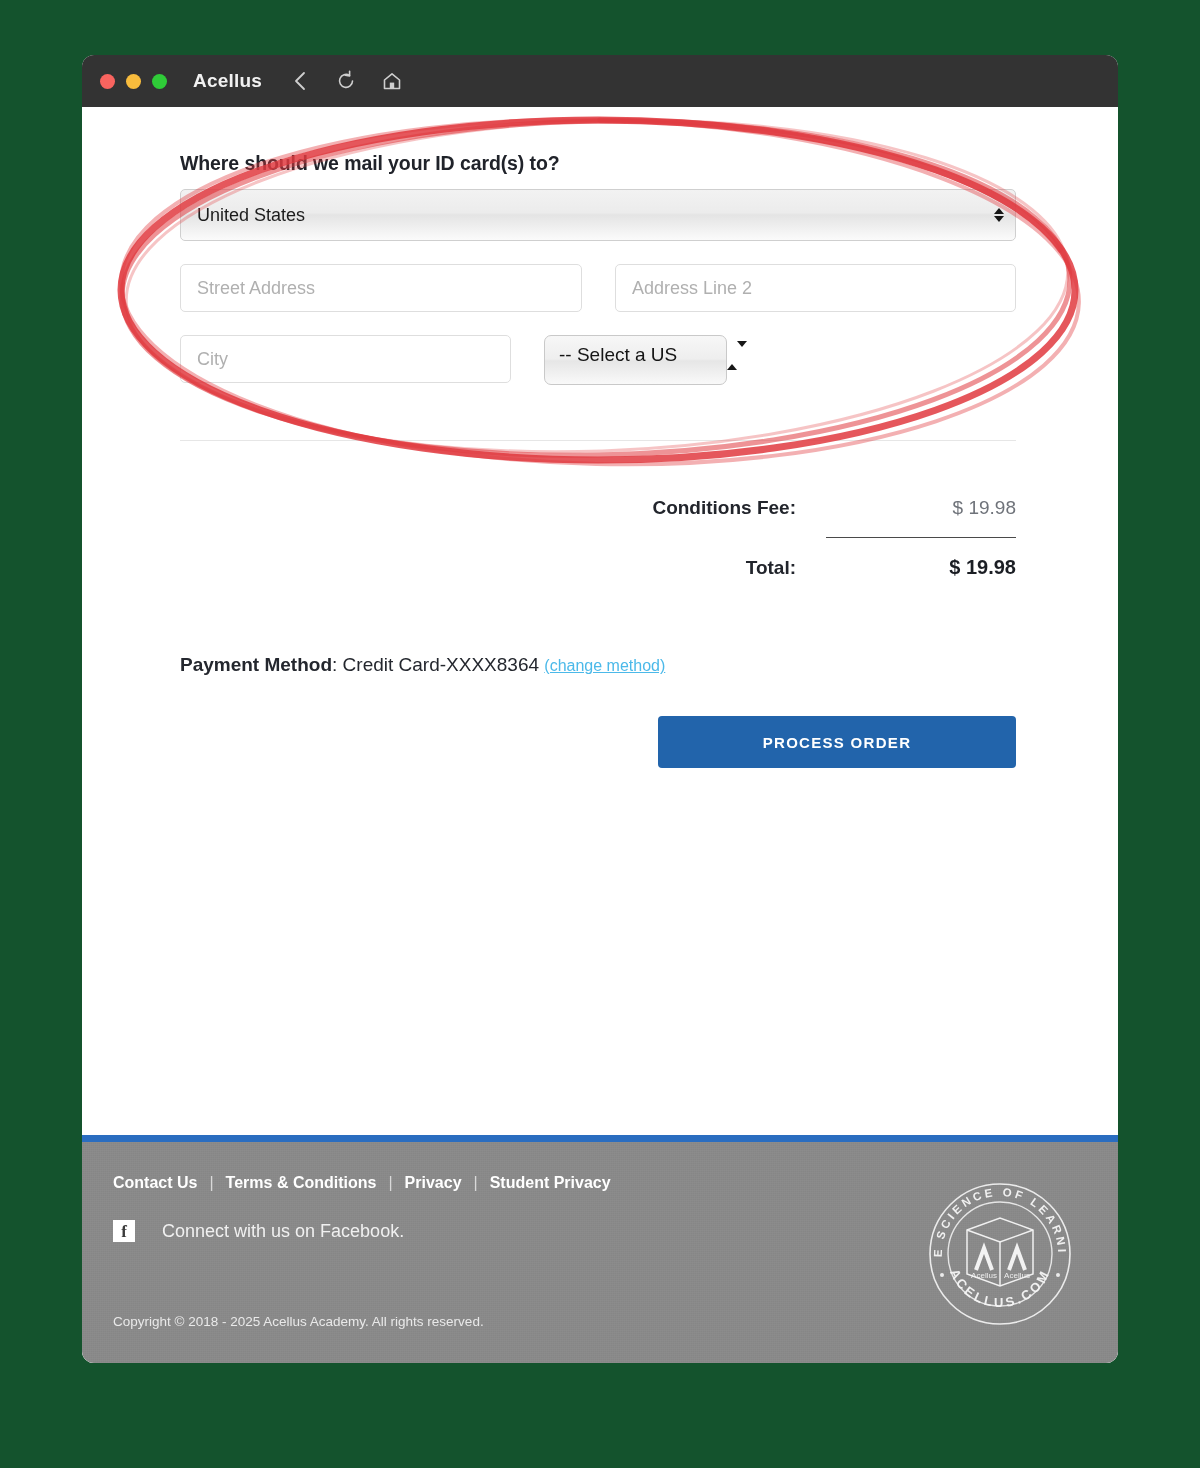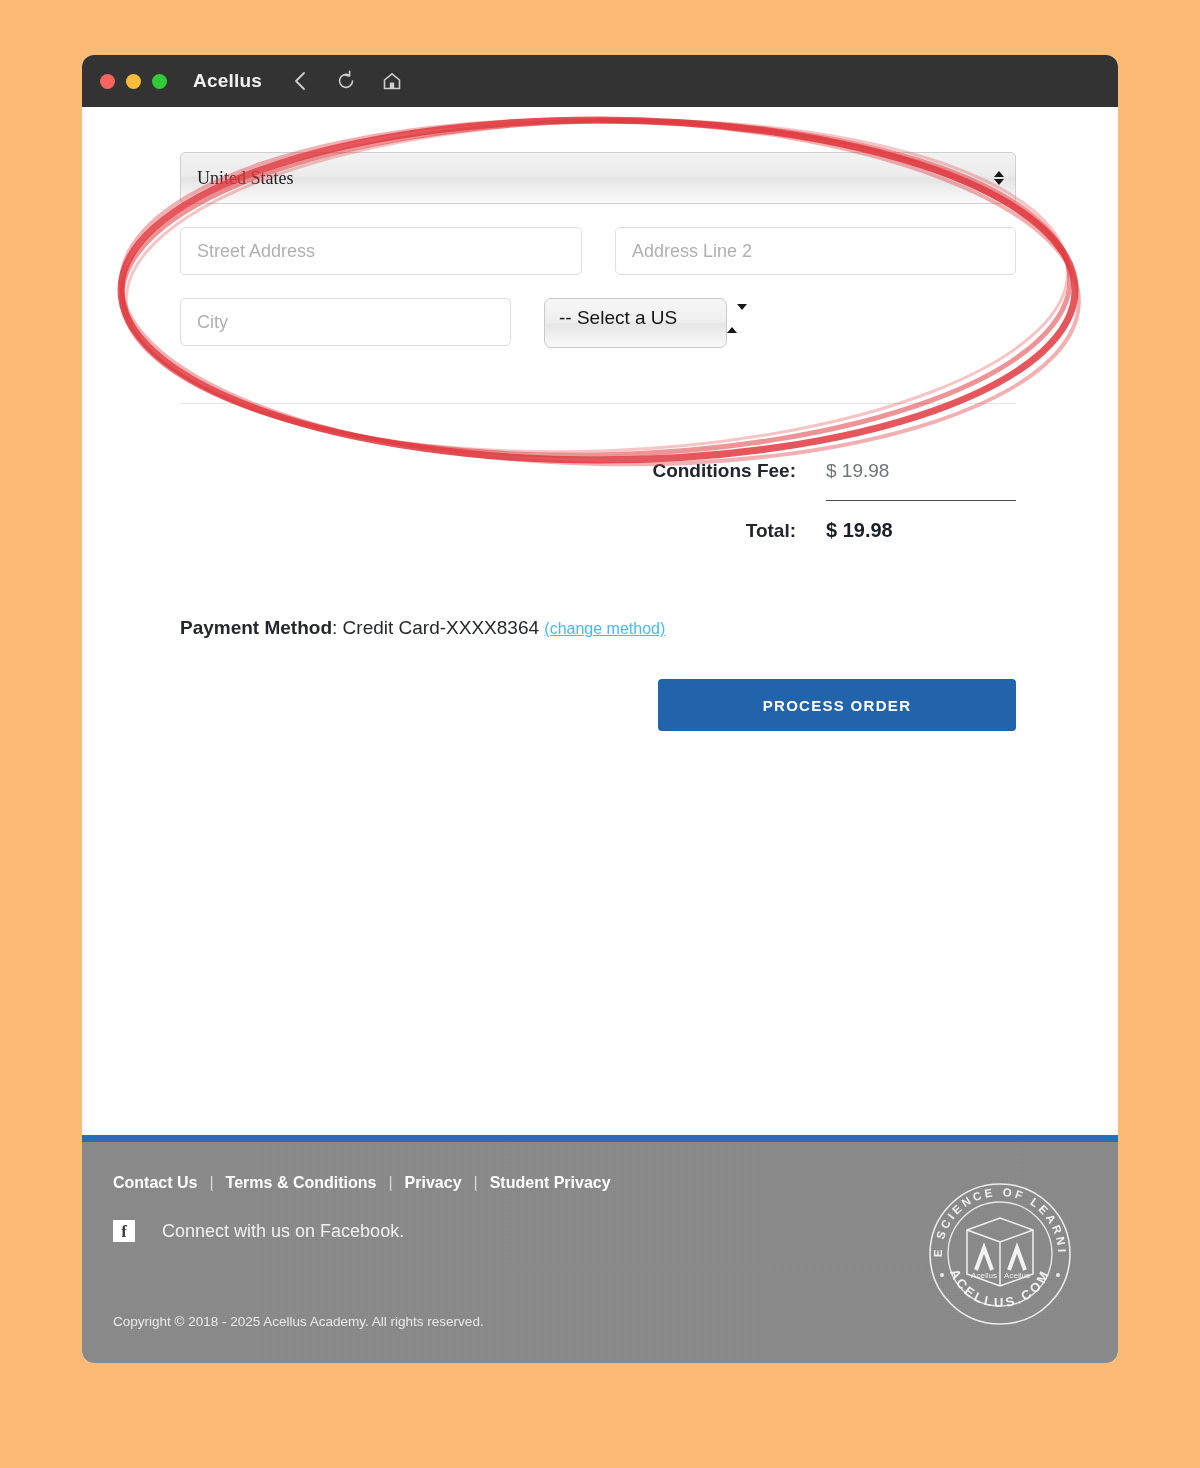--- a/index.html
+++ b/index.html
@@ -9,21 +9,21 @@
     height: 1468px;
     background: #000000;
     font-family: "Liberation Sans", sans-serif;
     overflow: hidden;
   }
 
   #root {
     position: relative;
     width: 1200px;
     height: 1468px;
-    background: #fdba74;
+    background: #14532d;
   }
 
   
   .window {
     position: absolute;
     left: 82px;
     top: 55px;
     width: 1036px;
     height: 1308px;
     border-radius: 12px;
@@ -103,21 +103,21 @@
   }
 
   
   .country-select {
     display: block;
     width: 836px;
     height: 52px;
     border: 1px solid #cfcfcf;
     border-radius: 5px;
     background: linear-gradient(to bottom, #f2f2f2 0%, #ececec 45%, #e4e4e4 50%, #fbfbfb 100%);
-    font-family: Liberation Serif, serif;
+    font-family: Liberation Sans, sans-serif;
     font-size: 18px;
     color: #1c1c1c;
     padding: 0 16px;
     appearance: none;
     -webkit-appearance: none;
     position: relative;
   }
   .select-wrap {
     position: relative;
     display: inline-block;
@@ -201,21 +201,21 @@
   .totals-label {
     font-size: 19px;
     font-weight: bold;
     color: #22252c;
     text-align: right;
     width: 420px;
     padding-right: 30px;
   }
   .totals-value {
     width: 190px;
-    text-align: left;
+    text-align: right;
     font-size: 19px;
   }
   .totals-value.fee   { color: #6f737a; font-weight: normal; }
   .totals-value.total { color: #1b1e24; font-weight: bold; font-size: 20px; }
 
   .totals-rule {
     margin: 18px 0 18px auto;
     width: 190px;
     border: none;
     border-top: 1px solid #4a4a4a;
@@ -383,20 +383,21 @@
             </svg>
           </span>
         </div>
       </div>
     </div>
 
     <div class="page">
 
       <div class="content">
 
+        <div class="addr-heading">Where should we mail your ID card(s) to?</div>
 
         <div class="select-wrap">
           <select class="country-select">
             <option>United States</option>
           </select>
           <span class="caret">
             <span class="tri-up"></span>
             <span class="tri-dn"></span>
           </span>
         </div>

